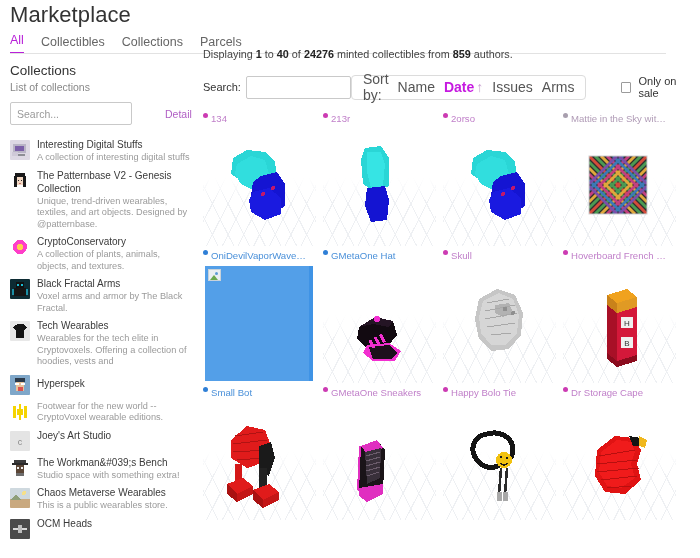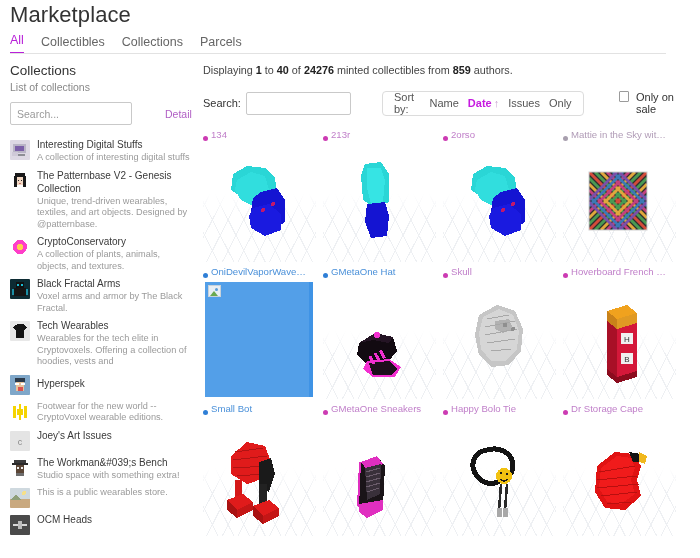--- a/index.html
+++ b/index.html
@@ -59,64 +59,64 @@
   .coll-txt { flex: 1 1 auto; min-width: 0; }
   .coll-name {
     font-size: 10px; color: #3a3a3a; line-height: 13px;
   }
   .coll-desc {
     font-size: 9.2px; color: #9a9a9a; line-height: 11.5px; margin-top: 1px;
   }
   .coll-item.centered { align-items: center; }
 
   
-  .main { position: absolute; left: 203px; top: 64px; width: 490px; }
+  .main { position: absolute; left: 203px; top: 48px; width: 490px; }
   .displaying { font-size: 10.8px; color: #444; }
   .displaying b { font-weight: bold; color: #222; }
 
   .controls {
     margin-top: 14px; display: flex; align-items: center; height: 26px;
   }
   .search-label { font-size: 11px; color: #333; margin-right: 5px; text-align: right; }
   .main-search {
     width: 105px; height: 23px; border: 1px solid #c9c9c9; border-radius: 2px;
     background: #fff; font-size: 11px; padding: 0 5px;
     font-family: "Liberation Sans", sans-serif;
   }
   .sortbox {
-    margin-left: 31px; height: 25px; border: 1px solid #dcdcdc; border-radius: 4px;
+    height: 25px; border: 1px solid #dcdcdc; border-radius: 4px;
     display: flex; align-items: center; gap: 9px; padding: 0 11px;
-    font-size: 11px; color: #555;
+    font-size: 14px; color: #555;
   }
   .sortbox .sort-lead { color: #555; }
   .sortbox .sort-opt { cursor: pointer; color: #555; }
   .sortbox .sort-opt.active { color: #c61ae0; font-weight: bold; }
   .sortbox .sort-arrow { color: #c9a2d0; margin-left: -7px; }
   .onsale {
-    margin-left: 35px; display: flex; align-items: flex-start; gap: 7px;
+    margin-left: 35px; display: flex; align-items: center; gap: 7px;
     font-size: 11px; color: #333; cursor: pointer;
   }
   .onsale .cb {
     width: 11px; height: 11px; border: 1px solid #9b9b9b; background: #fff;
     border-radius: 1px;
   }
 
   
   .grid {
     margin-top: 13px;
     display: grid;
     grid-template-columns: repeat(4, 118px);
     column-gap: 2px;
     row-gap: 4px;
   }
   .card { width: 118px; cursor: pointer; }
   .card-label {
     font-size: 9.6px; line-height: 12px; white-space: nowrap;
     overflow: hidden; text-overflow: ellipsis;
-    display: flex; align-items: flex-end; gap: 3px;
+    display: flex; align-items: flex-start; gap: 3px;
     margin-bottom: 3px;
   }
   .dot { width: 5px; height: 5px; border-radius: 50%; flex: 0 0 auto; }
   .thumb {
     width: 113px; height: 118px; background: #fff; position: relative;
     overflow: hidden;
   }
   .grid-floor {
     position: absolute; left: 0; top: 0; width: 113px; height: 118px;
     background:
@@ -284,21 +284,21 @@
           </div>
         </div>
         <div class="coll-item">
           <div class="coll-ico">
             <svg class="ic" viewBox="0 0 20 20" shape-rendering="crispEdges">
               <rect width="20" height="20" fill="#e4e4e4"></rect>
               <text x="10" y="14" font-size="9" text-anchor="middle" fill="#8a8a8a" font-family="Liberation Sans">c</text>
             </svg>
           </div>
           <div class="coll-txt">
-            <div class="coll-name">Joey's Art Issues</div>
+            <div class="coll-name">Joey's Art Studio</div>
           </div>
         </div>
         <div class="coll-item">
           <div class="coll-ico">
             <svg class="ic" viewBox="0 0 20 20" shape-rendering="crispEdges">
               <rect width="20" height="20" fill="#f0f0f0"></rect>
               <rect x="0" y="0" width="20" height="20" fill="#ffffff"></rect>
               <rect x="4" y="2" width="12" height="4" fill="#3c3c3c"></rect>
               <rect x="2" y="5" width="16" height="2" fill="#2a2a2a"></rect>
               <rect x="6" y="7" width="8" height="8" fill="#5b4636"></rect>
@@ -316,20 +316,21 @@
           <div class="coll-ico">
             <svg class="ic" viewBox="0 0 20 20" shape-rendering="crispEdges">
               <rect width="20" height="20" fill="#f0f0f0"></rect>
               <rect x="0" y="0" width="20" height="11" fill="#cfd9df"></rect>
               <rect x="0" y="11" width="20" height="9" fill="#c9a97f"></rect>
               <circle cx="14" cy="5" r="2" fill="#f6e08a"></circle>
               <path d="M0 12 L6 7 L12 12 Z" fill="#8f9f7a"></path>
             </svg>
           </div>
           <div class="coll-txt">
+            <div class="coll-name">Chaos Metaverse Wearables</div>
             <div class="coll-desc">This is a public wearables store.</div>
           </div>
         </div>
         <div class="coll-item">
           <div class="coll-ico">
             <svg class="ic" viewBox="0 0 20 20" shape-rendering="crispEdges">
               <rect width="20" height="20" fill="#f0f0f0"></rect>
               <rect x="0" y="0" width="20" height="20" fill="#4a4a4a"></rect>
               <rect x="3" y="9" width="14" height="2" fill="#d8d8d8"></rect>
               <rect x="8" y="6" width="4" height="8" fill="#bdbdbd"></rect>
@@ -351,21 +352,21 @@
     <div class="controls">
       <span class="search-label">Search:</span>
       <input class="main-search" type="text" placeholder="" style="">
 
       <div class="sortbox">
         <span class="sort-lead">Sort by:</span>
         <span class="sort-opt">Name</span>
         <span class="sort-opt active">Date</span>
         <span class="sort-arrow">↑</span>
         <span class="sort-opt">Issues</span>
-        <span class="sort-opt">Only</span>
+        <span class="sort-opt">Arms</span>
       </div>
 
       <div class="onsale">
         <span class="cb"></span>
         <span>Only on sale</span>
       </div>
     </div>
 
     <div class="grid" id="grid">
         <div class="card">

